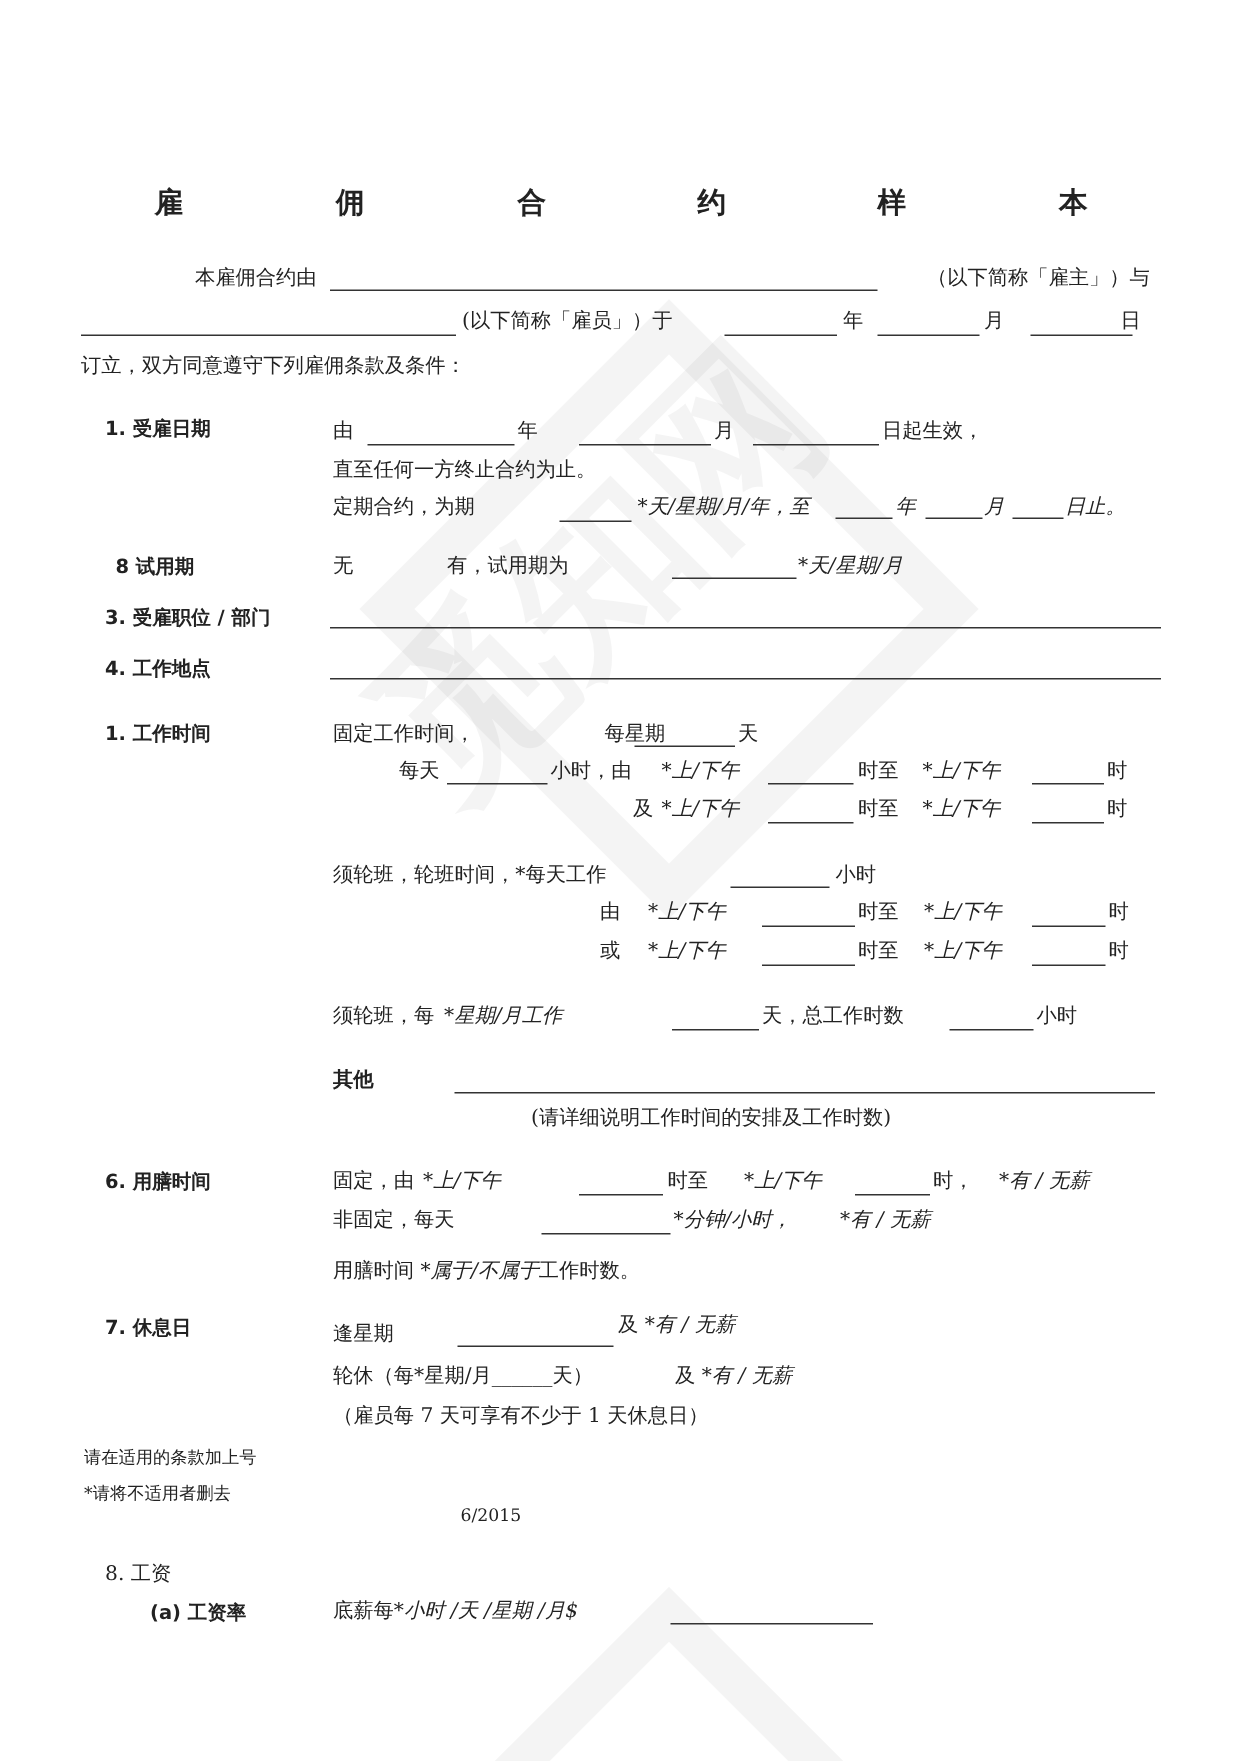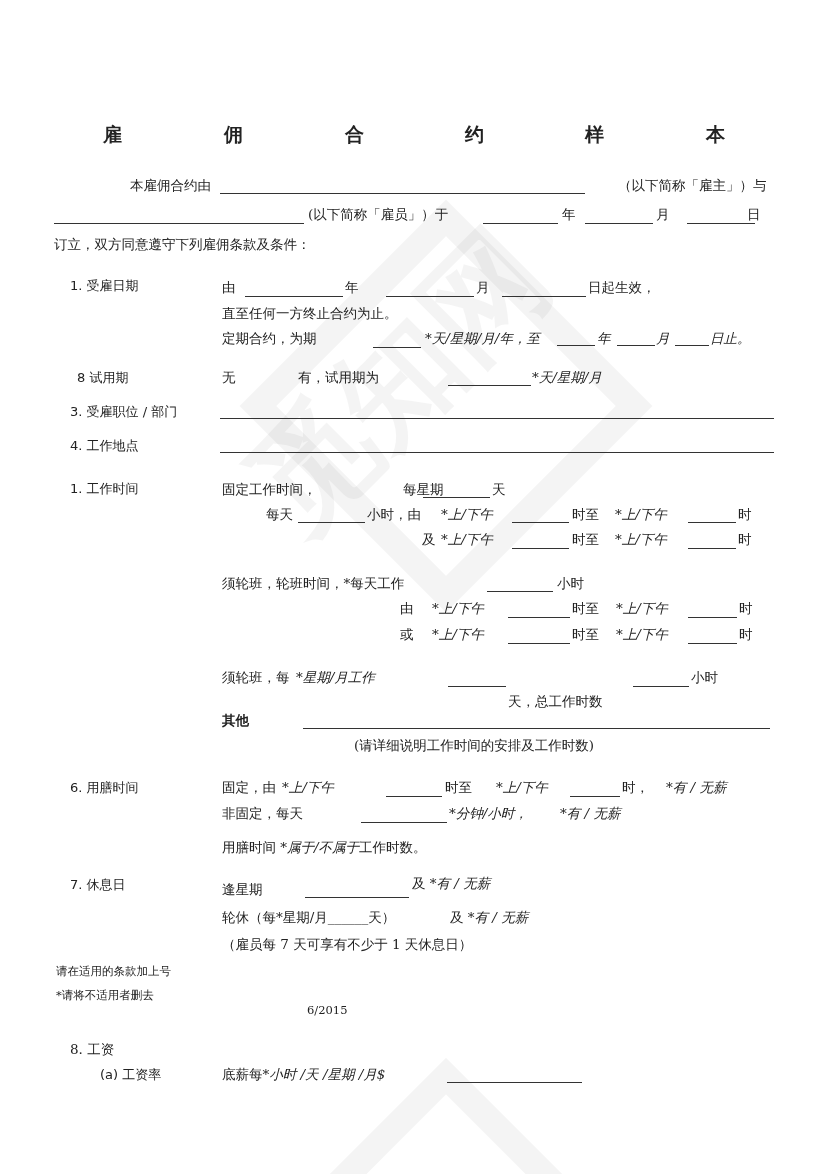--- a/index.html
+++ b/index.html
@@ -1,20 +1,20 @@
 <!DOCTYPE html>
 <html><head>
 <meta charset="utf-8">
 <style>
   html, body { margin:0; padding:0; background:#ffffff; }
   body { width:830px; height:1174px; position:relative; overflow:hidden;
          font-family:"DejaVu Serif","Liberation Serif",serif; color:#222; }
   .abs { position:absolute; white-space:nowrap; }
   .t { font-size:13.5px; line-height:16px; }
-  .b { font-weight:normal; font-family:"DejaVu Sans","Liberation Sans",sans-serif; font-size:13px; }
+  .b { font-weight:bold; font-family:"DejaVu Sans","Liberation Sans",sans-serif; font-size:13px; }
   .i { font-style:italic; }
   .small { font-size:11.5px; }
   .ul { position:absolute; height:0; border-top:1px solid #333; }
   .title { font-size:19px; font-weight:bold; font-family:"DejaVu Sans","Liberation Sans",sans-serif; }
   .wm { position:absolute; border:26px solid rgba(0,0,0,0.045); transform:rotate(45deg); pointer-events:none; }
   .wmtext { position:absolute; font-size:120px; font-weight:bold; color:rgba(0,0,0,0.045);
             transform:rotate(-45deg); font-family:"DejaVu Sans",sans-serif; pointer-events:none; }
 </style>
 </head>
 <body>
@@ -118,21 +118,21 @@
 <div class="abs t i" style="left:432px;top:626px;">*上/下午</div>
 <div class="ul" style="left:508px;top:643px;width:62px;"></div>
 <div class="abs t" style="left:572px;top:626px;">时至</div>
 <div class="abs t i" style="left:616px;top:626px;">*上/下午</div>
 <div class="ul" style="left:688px;top:643px;width:49px;"></div>
 <div class="abs t" style="left:739px;top:626px;">时</div>
 
 <div class="abs t" style="left:222px;top:669px;">须轮班，每</div>
 <div class="abs t i" style="left:296px;top:669px;">*星期/月工作</div>
 <div class="ul" style="left:448px;top:686px;width:58px;"></div>
-<div class="abs t" style="left:508px;top:669px;margin-top:24px;">天，总工作时数</div>
+<div class="abs t" style="left:508px;top:669px;">天，总工作时数</div>
 <div class="ul" style="left:633px;top:686px;width:56px;"></div>
 <div class="abs t" style="left:691px;top:669px;">小时</div>
 
 <div class="abs t" style="left:222px;top:712px;font-weight:bold;">其他</div>
 <div class="ul" style="left:303px;top:728px;width:467px;"></div>
 <div class="abs t" style="left:354px;top:737px;">(请详细说明工作时间的安排及工作时数)</div>
 
 <div class="abs b" style="left:70px;top:779px;">6. 用膳时间</div>
 <div class="abs t" style="left:222px;top:779px;">固定，由</div>
 <div class="abs t i" style="left:282px;top:779px;">*上/下午</div>

